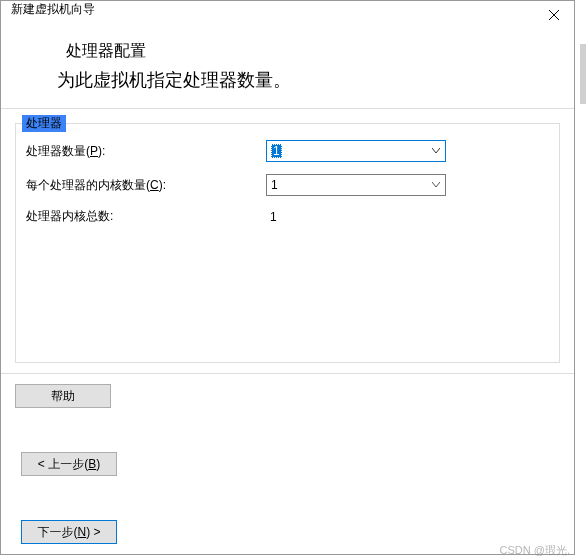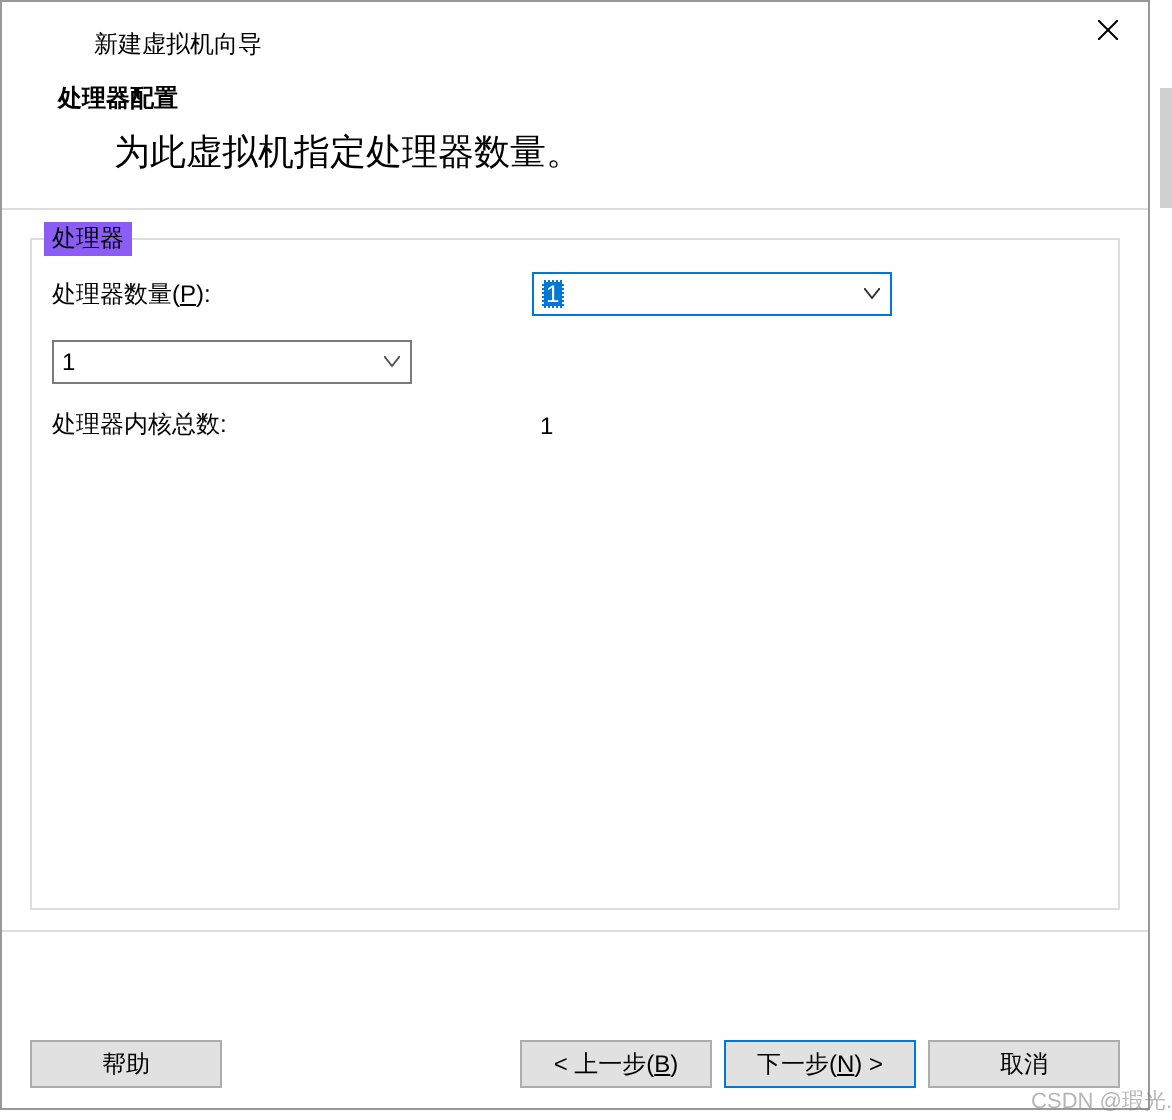--- a/index.html
+++ b/index.html
@@ -17,64 +17,64 @@
     width: 575px;
     height: 555px;
     border: 1px solid #999;
     background: #fff;
     display: flex;
     flex-direction: column;
     position: relative;
   }
   .titlebar {
     display: flex;
-    align-items: flex-end;
+    align-items: flex-start;
     justify-content: space-between;
     height: 30px;
     padding: 0 0 0 10px;
     font-size: 12px;
-    margin-left: 36px;
   }
   .close-btn {
     width: 40px;
     height: 30px;
     display: flex;
     align-items: center;
     justify-content: center;
     cursor: pointer;
   }
   .close-btn svg { width: 10px; height: 10px; }
   .header {
     padding: 10px 20px 16px 28px;
     border-bottom: 1px solid #ddd;
   }
   .header-title {
-    font-weight: bold;
-    font-size: 12px;
+    font-weight: normal;
+    font-size: 16px;
     margin-bottom: 6px;
+    margin-left: 37px;
   }
   .header-sub {
     font-size: 18px;
     padding-left: 28px;
   }
   .content {
     flex: 1;
     padding: 14px 14px 10px 14px;
   }
   .groupbox {
     border: 1px solid #ddd;
     position: relative;
     padding: 16px 10px 10px 10px;
     height: 100%;
   }
   .group-label {
     position: absolute;
     top: -9px;
     left: 6px;
-    background: #8b5cf6;
+    background: #3b82f6;
     padding: 0 4px;
     font-size: 12px;
   }
   .row {
     display: flex;
     align-items: center;
     margin-bottom: 12px;
   }
   .row-label {
     width: 240px;
@@ -109,41 +109,42 @@
   }
   .combo-arrow svg { width: 8px; height: 6px; }
   .static-val {
     font-size: 12px;
     padding-left: 4px;
   }
   .footer {
     border-top: 1px solid #ddd;
     padding: 10px 14px;
     display: flex;
-    align-items: flex-end;
+    align-items: flex-start;
+    flex-direction: column;
   }
   .btn {
     height: 24px;
     border: 1px solid #adadad;
     background: #e1e1e1;
     font-size: 12px;
     display: inline-flex;
     align-items: center;
     justify-content: center;
     cursor: pointer;
     padding: 0 4px;
   }
   .btn.help { width: 96px; }
   .spacer { flex: 1; }
   .btn.nav { width: 96px; margin-left: 6px; margin-top: 44px; }
   .btn.primary { border: 1px solid #0078d7; }
   .ul { text-decoration: underline; }
   .watermark {
     position: absolute;
-    right: 0;
+    right: 16px;
     bottom: 2px;
     font-size: 11px;
     color: rgba(120,120,120,0.55);
     font-family: sans-serif;
     pointer-events: none;
   }
   .side-shadow {
     position: absolute;
     top: 44px;
     right: 0;
@@ -186,20 +187,23 @@
           <span class="combo-val">1</span>
           <span class="combo-arrow">
             <svg viewBox="0 0 8 6">
                 <polyline points="0,0 4,5 8,0" fill="none" stroke="#333" stroke-width="1"></polyline>
               </svg>
           </span>
         </div>
       </div>
 
       <div class="row">
+        <div class="row-label">
+          <span>每个处理器的内核数量(</span><span class="ul">C</span><span>):</span>
+        </div>
         <div class="combo">
           <span class="combo-val">1</span>
           <span class="combo-arrow">
             <svg viewBox="0 0 8 6">
                 <polyline points="0,0 4,5 8,0" fill="none" stroke="#555" stroke-width="1"></polyline>
               </svg>
           </span>
         </div>
       </div>
 
@@ -219,21 +223,18 @@
     <div class="btn nav">
       <span>&lt; 上一步(</span>
         <span class="ul">B</span>
         <span>)</span>
     </div>
     <div class="btn nav primary">
       <span>下一步(</span>
         <span class="ul">N</span>
         <span>) &gt;</span>
     </div>
-    <div class="btn nav">
-      <span>取消</span>
-    </div>
   </div>
 
 </div>
 
 <div class="side-shadow"></div>
 <div class="watermark">CSDN @瑕光.</div>
 
 </body></html>

